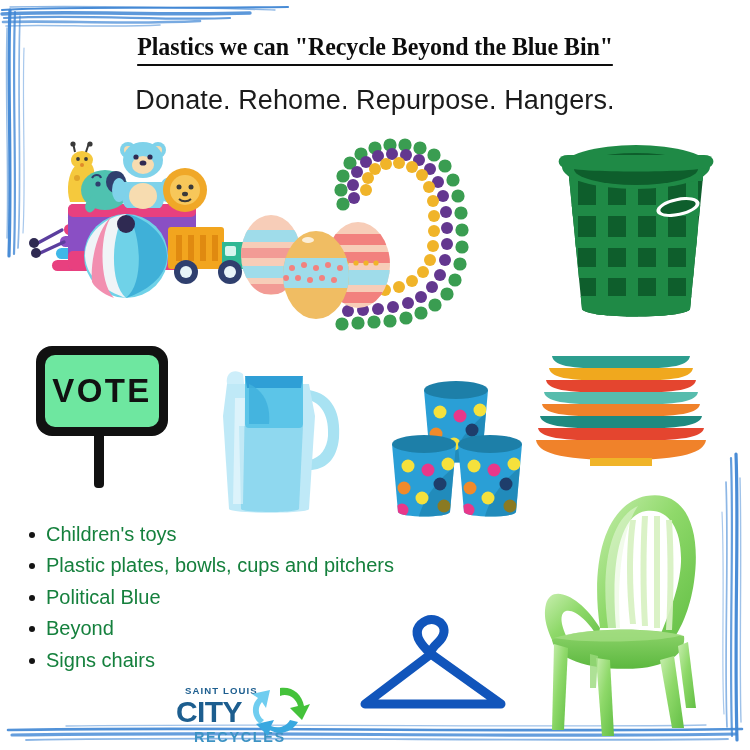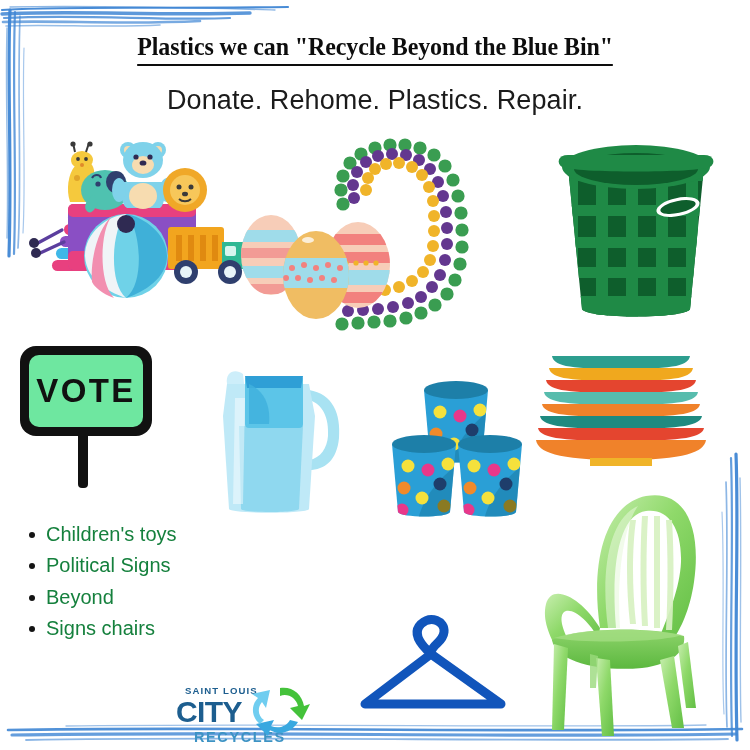--- a/index.html
+++ b/index.html
@@ -44,21 +44,21 @@
     width:6px;height:6px;border-radius:50%;background:#141414;
   }
 
   
   .art{position:absolute;}
   .art svg{display:block;width:100%;height:100%;overflow:visible;}
 
   #art-toys{left:22px;top:132px;width:222px;height:178px;}
   #art-eggs-beads{left:226px;top:130px;width:282px;height:216px;}
   #art-basket{left:548px;top:133px;width:176px;height:196px;}
-  #art-vote{left:12px;top:338px;width:155px;height:155px;}
+  #art-vote{left:28px;top:338px;width:155px;height:155px;}
   #art-pitcher{left:205px;top:354px;width:150px;height:163px;}
   #art-cups{left:388px;top:372px;width:140px;height:156px;}
   #art-plates{left:530px;top:348px;width:182px;height:122px;}
   #art-chair{left:534px;top:478px;width:200px;height:262px;}
   #art-hanger{left:355px;top:612px;width:160px;height:128px;}
   #logo{left:168px;top:680px;width:148px;height:66px;}
 </style>
 </head>
 <body>
 
@@ -108,21 +108,21 @@
         <path d="M6 13 C220 9, 520 16, 730 12" stroke-width="3.2" opacity=".8"></path>
         <path d="M20 18 C240 14, 540 20, 722 17" stroke-width="1.8" opacity=".6"></path>
         <path d="M60 4 C260 1, 560 6, 700 3" stroke-width="1.3" opacity=".5"></path>
       </g>
     </svg>
   </div>
 
   <div class="title-wrap">
     <span class="title">Plastics we can "Recycle Beyond the Blue Bin"</span>
   </div>
-  <div class="subtitle">Donate.  Rehome.  Plastics.  Repair.</div>
+  <div class="subtitle">Donate.  Rehome.  Repurpose.  Hangers.</div>
 
   <div class="art" id="art-toys">
     <svg viewBox="0 0 222 178">
 
       <g>
         <rect x="30" y="128" width="66" height="11" rx="5.5" fill="#e8407f"></rect>
         <rect x="34" y="116" width="60" height="11" rx="5.5" fill="#3fb8e8"></rect>
         <rect x="38" y="104" width="56" height="11" rx="5.5" fill="#8a4fc4"></rect>
         <rect x="42" y="92" width="52" height="11" rx="5.5" fill="#e8407f"></rect>
         <rect x="46" y="80" width="48" height="11" rx="5.5" fill="#5ddb9e"></rect>
@@ -541,18 +541,19 @@
       <g>
         <path d="M112 8 C124 6, 134 14, 136 26 L142 24 L134 40 L122 28 L130 26 C128 18, 120 13, 112 16 Z" fill="#44c23a"></path>
         <path d="M130 42 C124 52, 112 56, 102 50 L100 56 L88 44 L106 40 L103 46 C110 49, 118 47, 122 40 Z" fill="#39a8e0"></path>
         <path d="M92 44 C84 38, 82 26, 90 18 L84 14 L102 10 L98 28 L94 22 C89 28, 90 36, 96 40 Z" fill="#6fcdf0"></path>
       </g>
     </svg>
   </div>
 
   <ul class="bullets">
     <li>Children's toys</li>
-    <li>Political Signs</li>
+    <li>Plastic plates, bowls, cups and pitchers</li>
+    <li>Political Blue</li>
     <li>Beyond</li>
     <li>Signs chairs</li>
   </ul>
 
 </div>
 
 </body></html>

